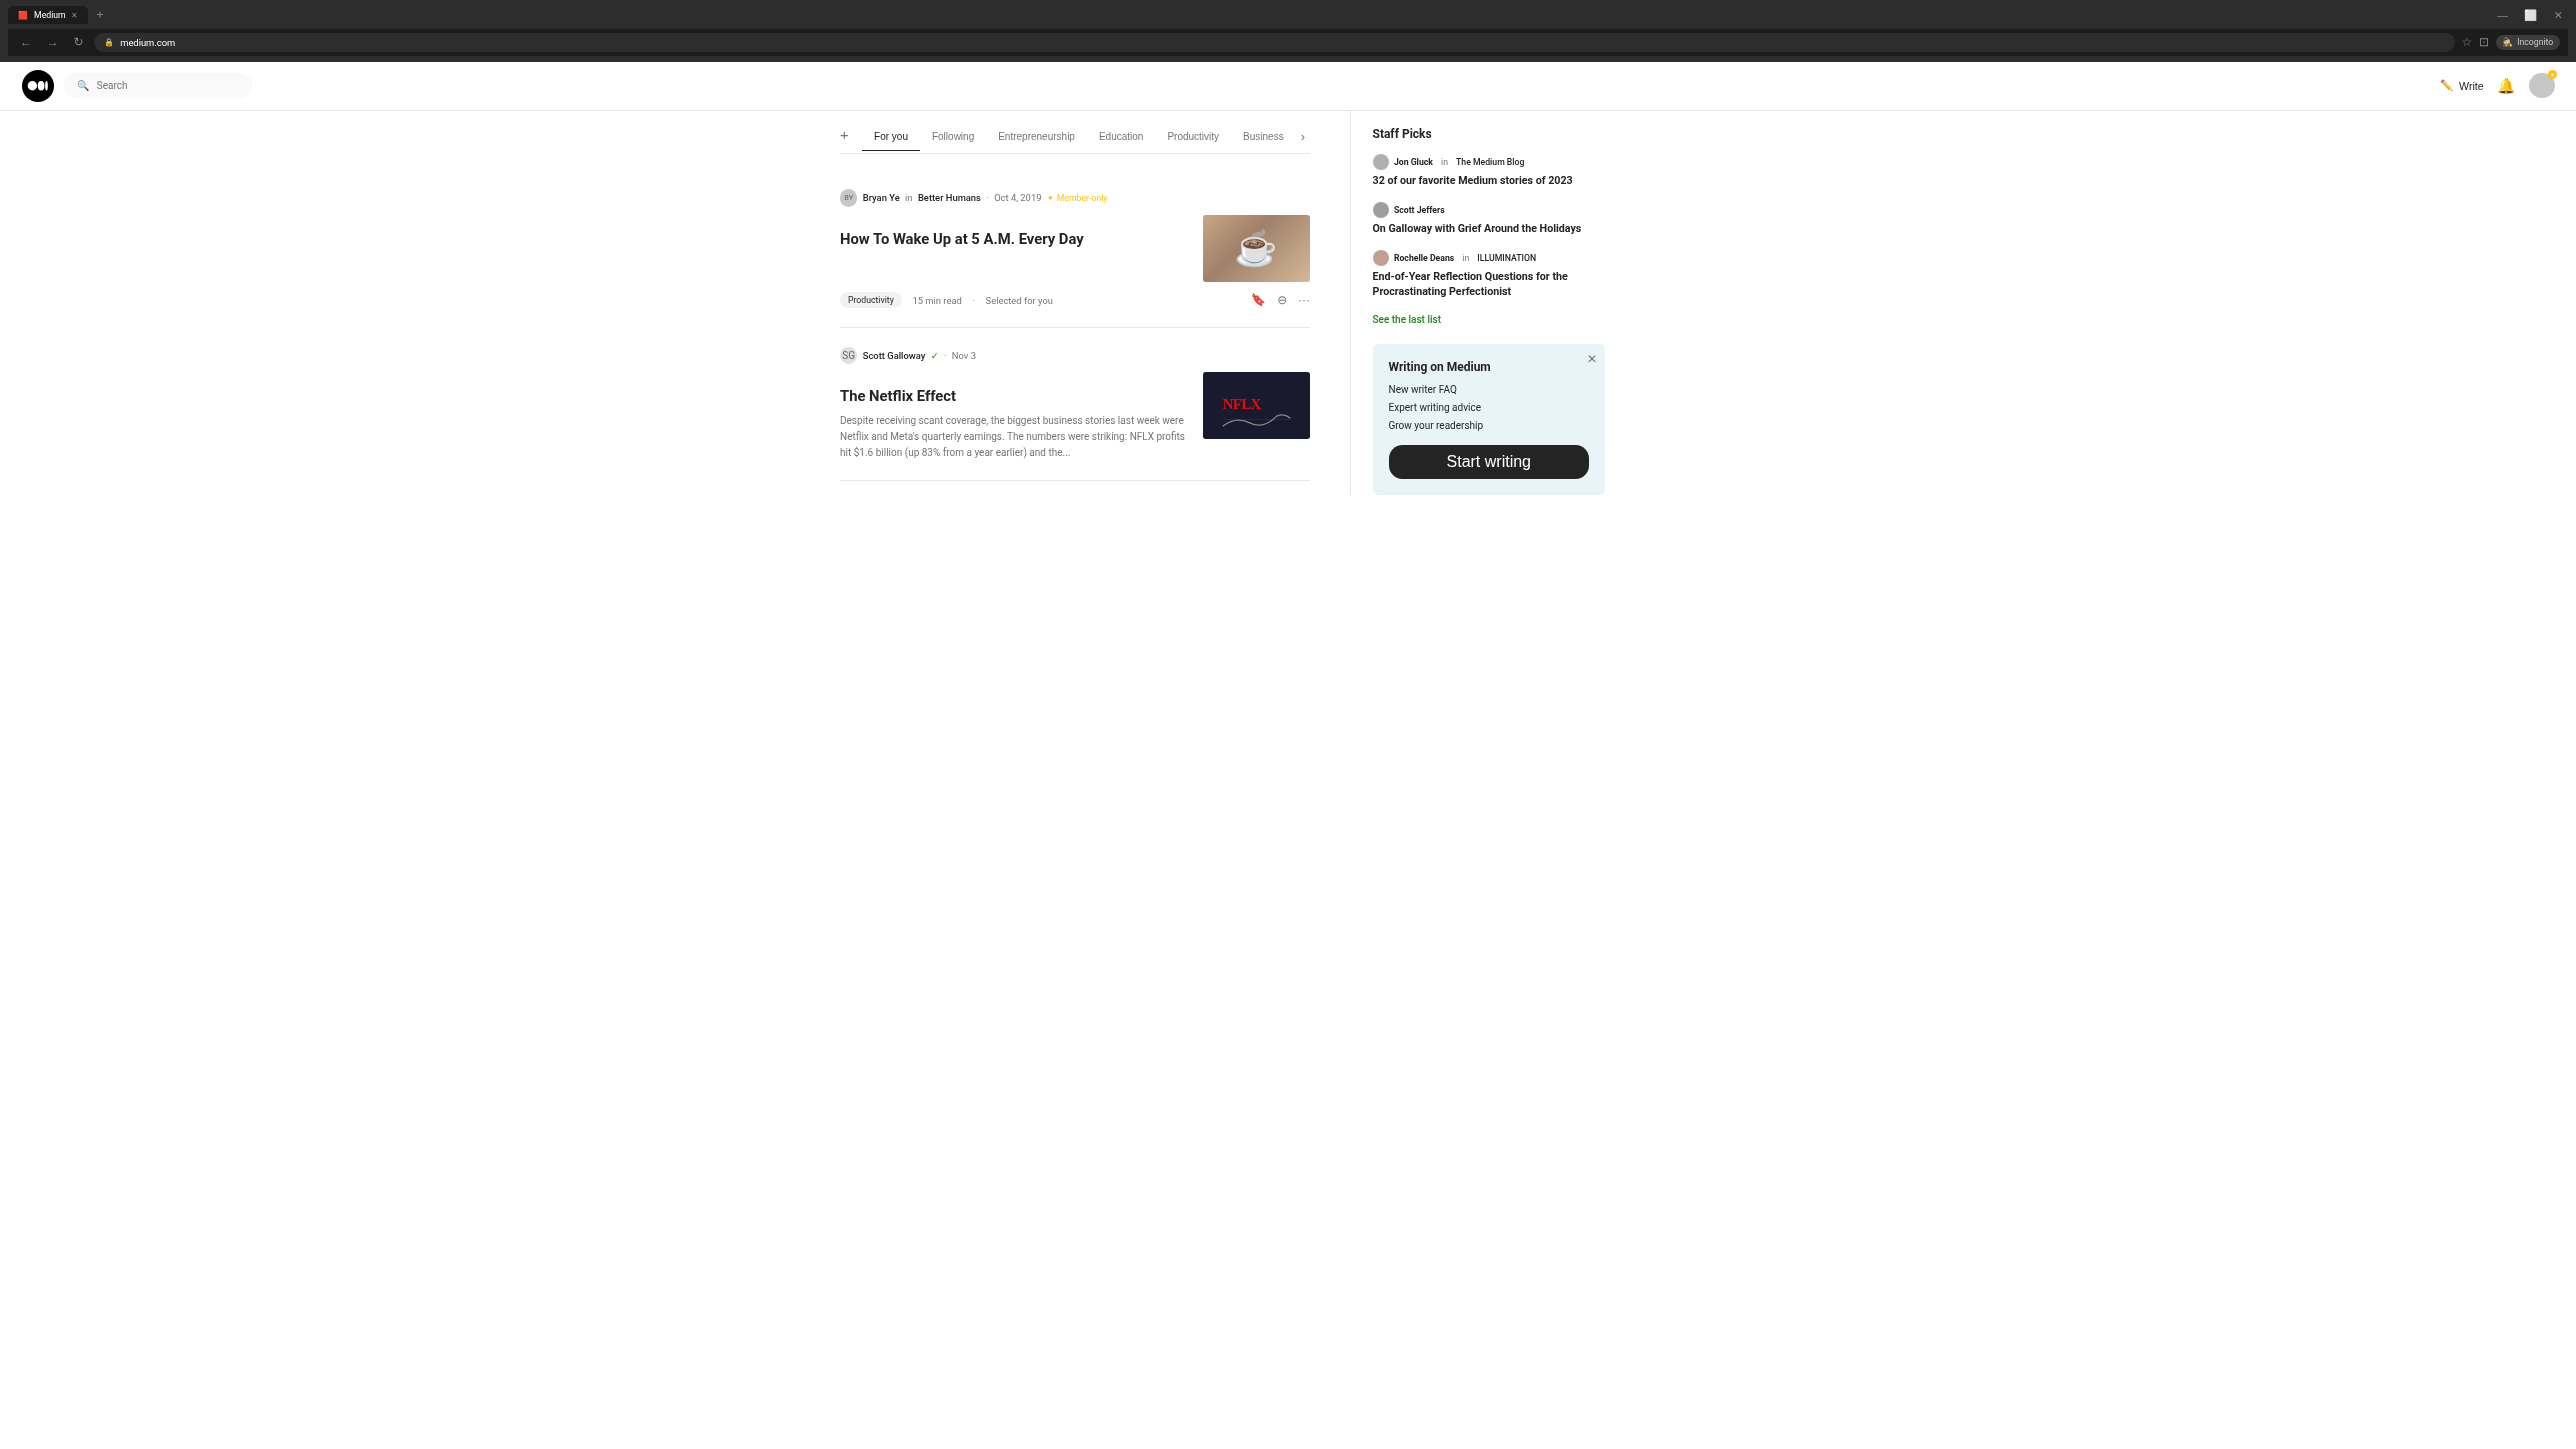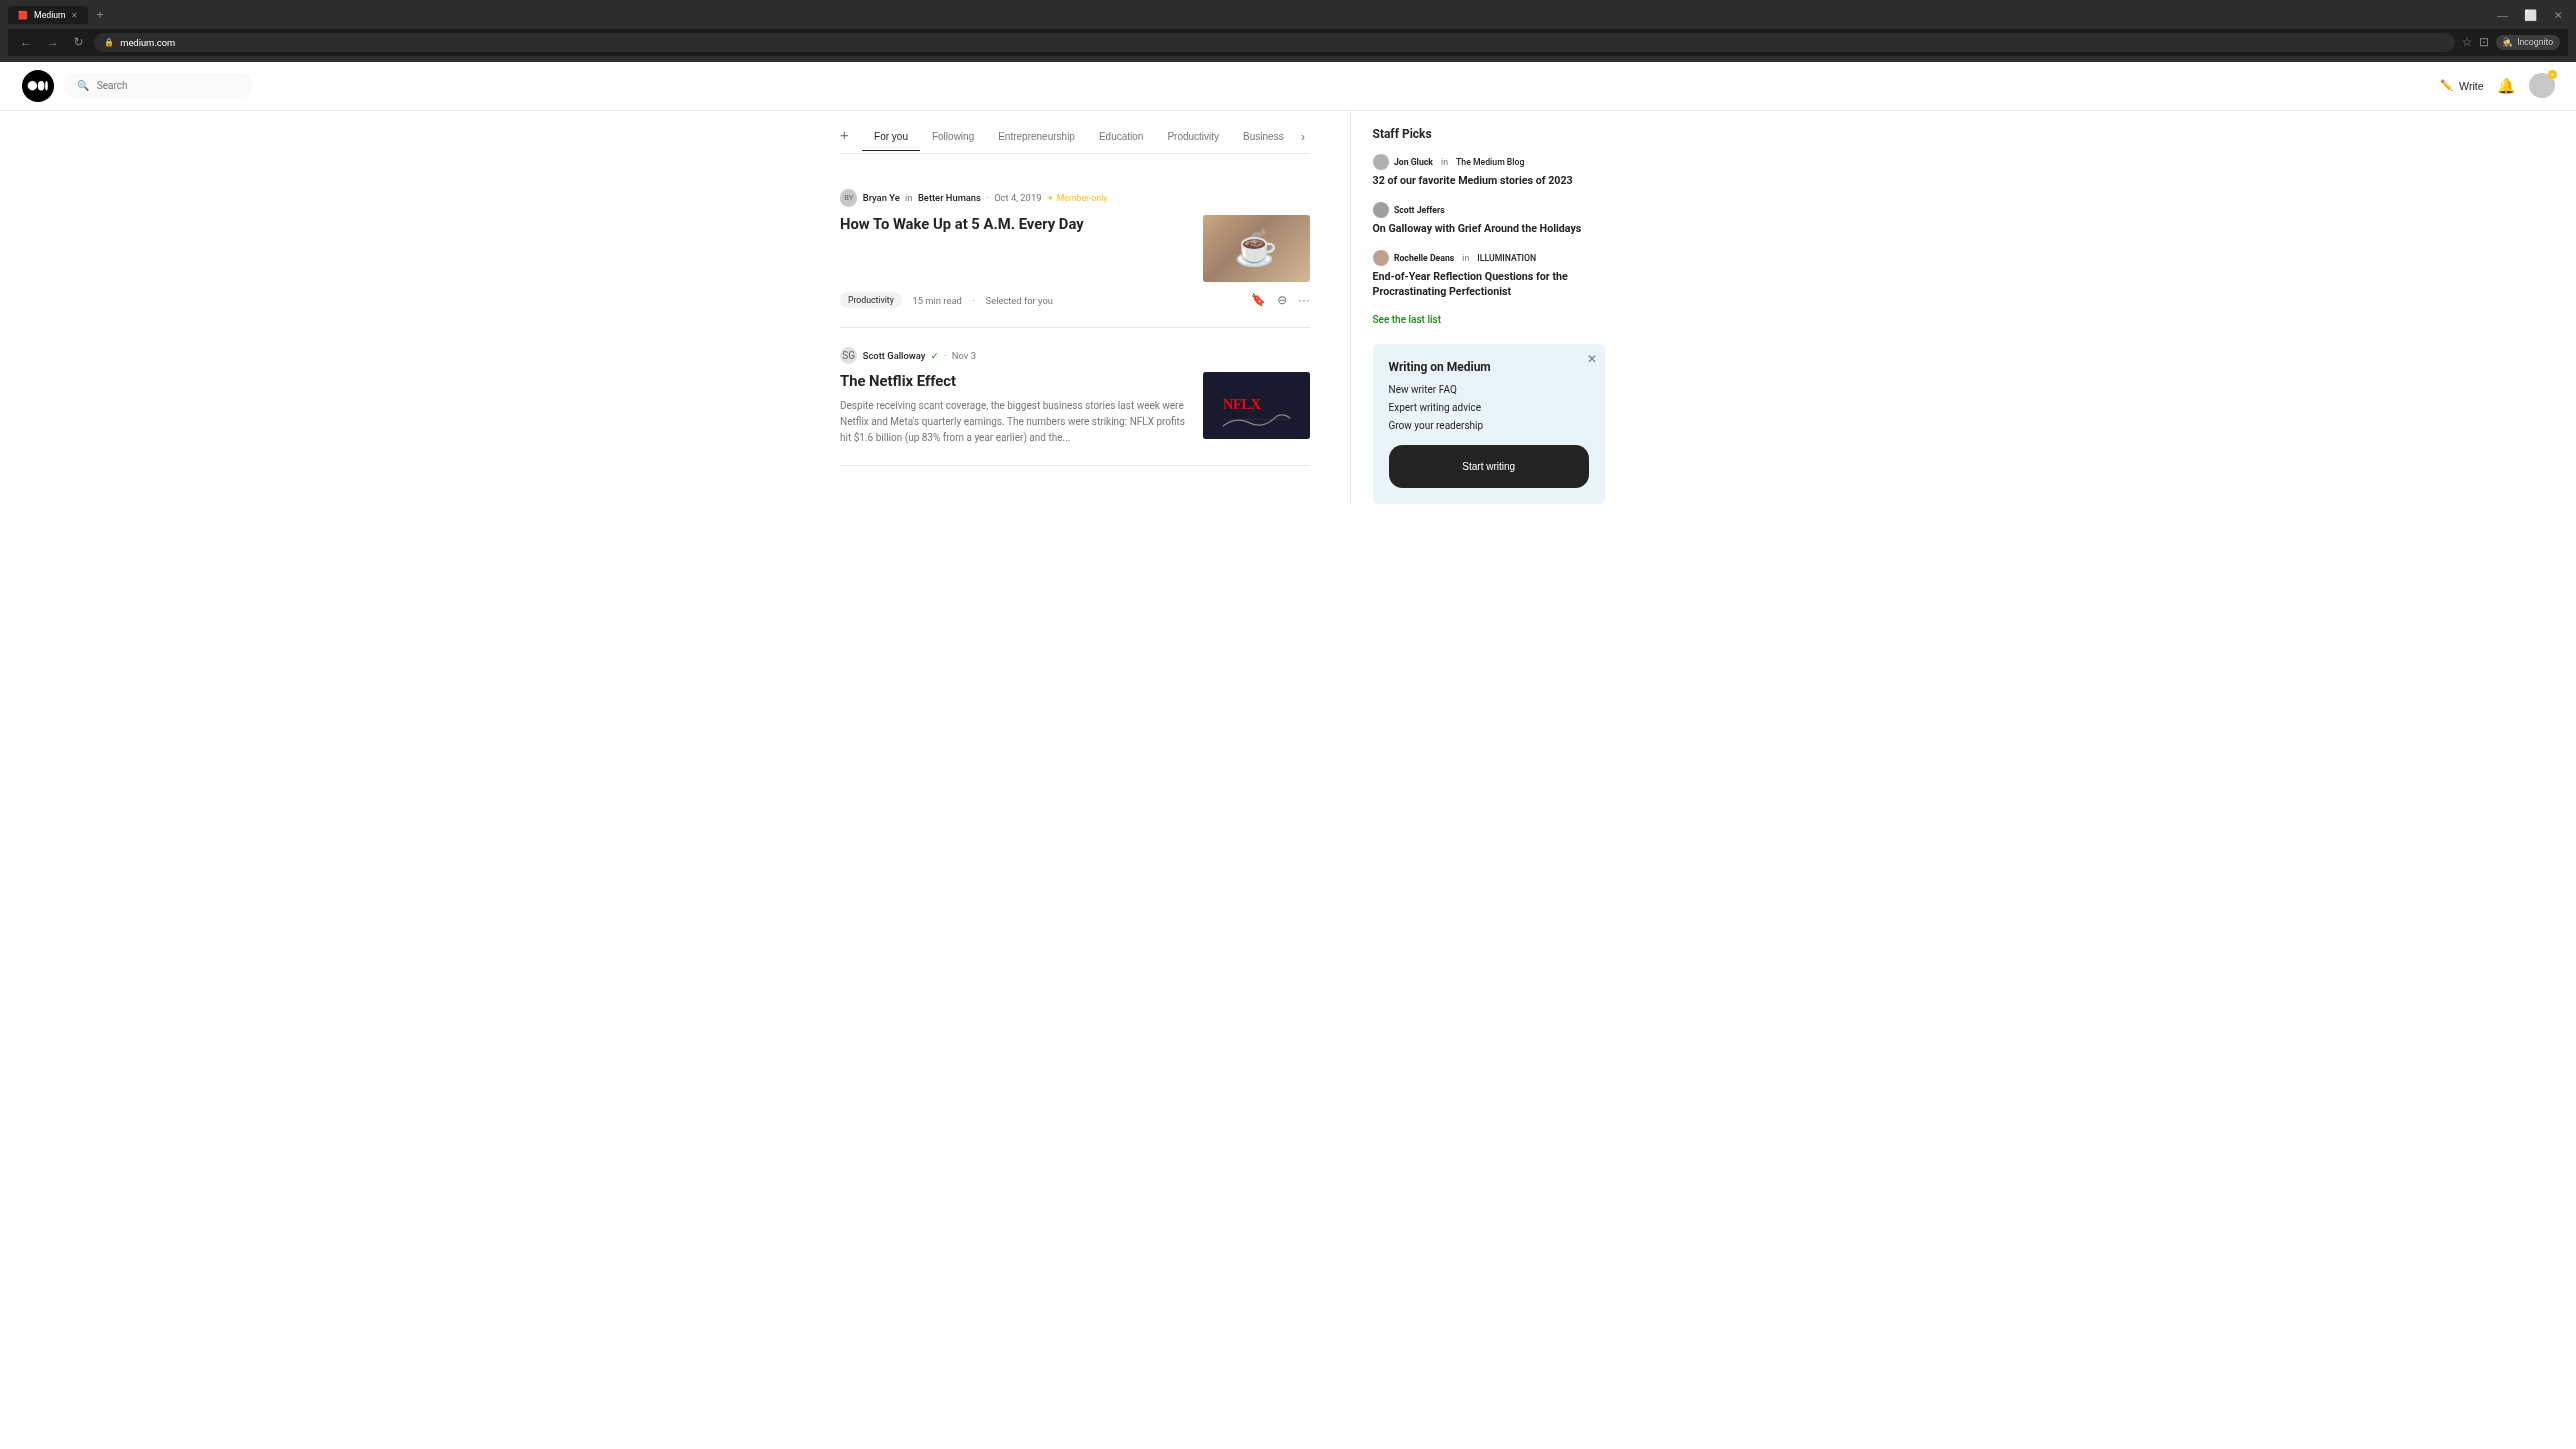--- a/index.html
+++ b/index.html
@@ -282,20 +282,21 @@
       gap: 13.4px;
       align-items: flex-start;
     }
     .article-text { flex: 1; }
     .article-title {
       font-size: 14.8px;
       font-weight: 700;
       color: #242424;
       line-height: 1.3;
       margin-bottom: 6.7px;
+      margin-top: 15px;
     }
     .article-excerpt {
       font-size: 10px;
       color: #757575;
       line-height: 1.6;
     }
     .article-thumb {
       width: 107px;
       height: 67px;
       border-radius: 2.7px;
@@ -428,22 +429,22 @@
       font-size: 10px;
       color: #242424;
       margin-bottom: 6.7px;
       cursor: pointer;
     }
     .start-writing-btn {
       background: #242424;
       color: #fff;
       border: none;
       border-radius: 13.4px;
-      padding: 16px 16px;
-      font-size: 10px;
+      padding: 8px 16px;
+      font-size: 16px;
       cursor: pointer;
       margin-top: 8px;
       width: 100%;
     }
   </style>
 </head>
 <body>
 
 <div class="browser-chrome">
   <div style="display:flex; flex-direction:column; width:100%;">

